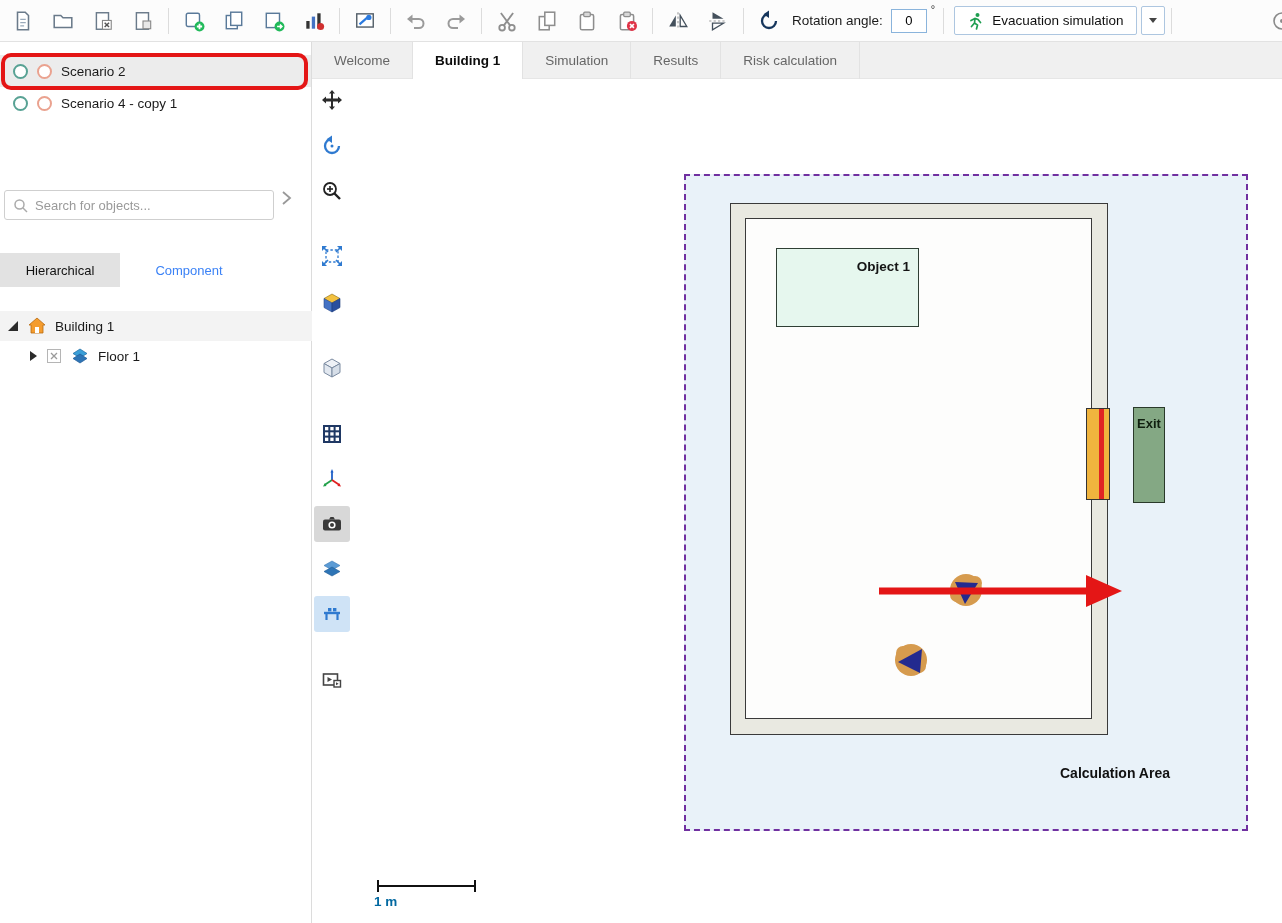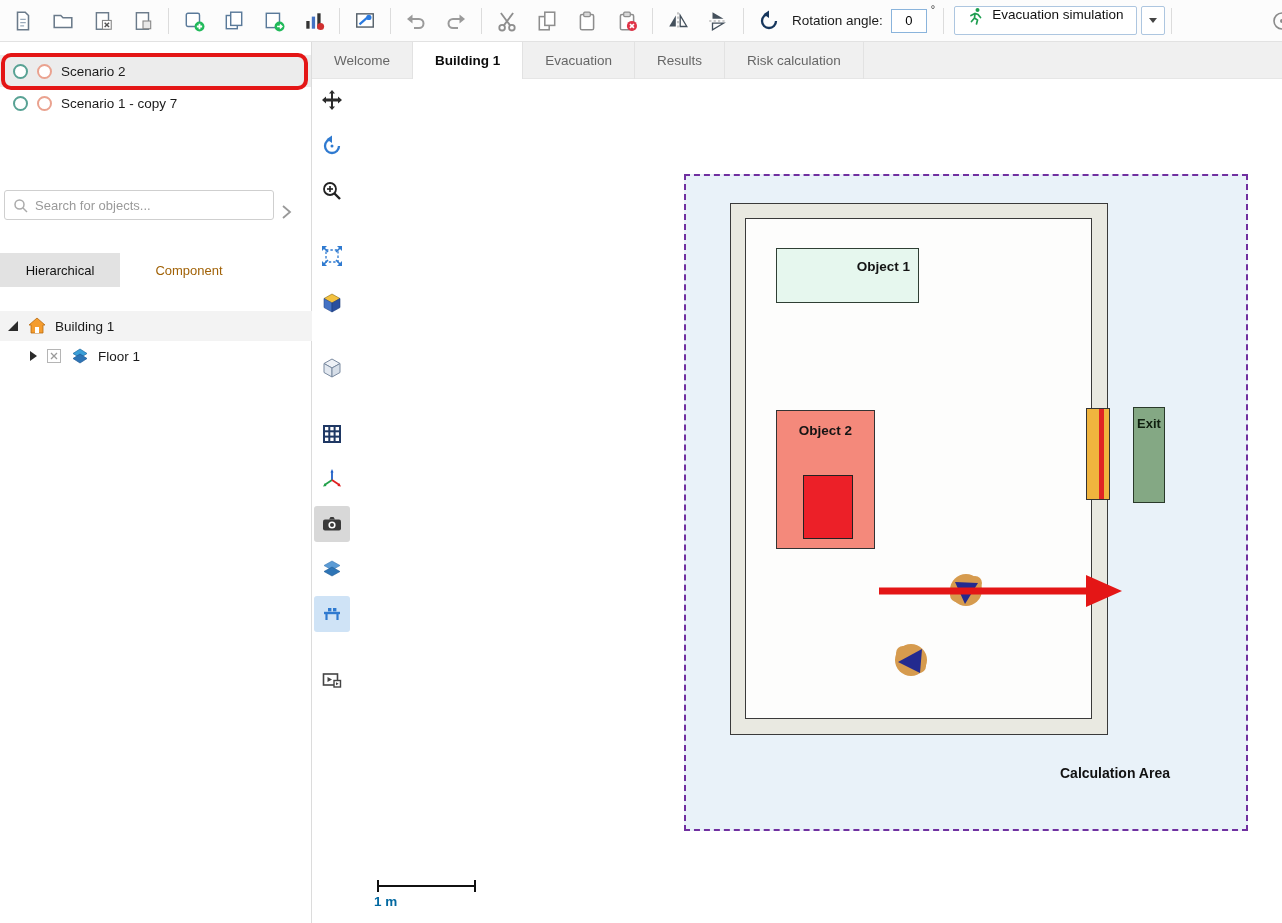--- a/index.html
+++ b/index.html
@@ -8,44 +8,44 @@
 
 
 .toolbar{position:absolute;top:0;left:0;width:1282px;height:42px;background:#fcfcfc;
   border-bottom:1px solid #e2e2e2;display:flex;align-items:center;padding:0 4px;gap:2px}
 .tb-btn{width:38px;height:32px;display:flex;align-items:center;justify-content:center;border-radius:3px;flex:0 0 auto}
 .tb-sep{width:1px;height:26px;background:#dcdcdc;margin:0 4px;flex:0 0 auto}
 .rot-label{font-size:13.5px;color:#1a1a1a;margin:0 6px 0 2px;white-space:nowrap}
 .rot-input{width:36px;height:24px;border:1px solid #8ab4dc;font-size:13px;text-align:center;
   font-family:"Liberation Sans",sans-serif;background:#fff}
 .degree{font-size:11px;color:#333;align-self:flex-start;margin:3px 2px 0 2px}
-.evac-btn{display:flex;align-items:flex-start;gap:7px;height:29px;padding:0 12px;background:#fff;
+.evac-btn{display:flex;align-items:center;gap:7px;height:29px;padding:0 12px;background:#fff;
   border:1px solid #adc6e0;border-radius:2px;font-size:13.5px;color:#101010;margin-left:4px;white-space:nowrap}
 .evac-dd{width:24px;height:29px;border:1px solid #adc6e0;border-radius:2px;margin-left:2px;
   display:flex;align-items:center;justify-content:center;background:#fff}
 .dd-caret{width:0;height:0;border-left:4px solid transparent;border-right:4px solid transparent;border-top:5px solid #444}
 .partial-btn{position:absolute;left:1266px;top:5px;width:32px;height:32px;display:flex;align-items:center;justify-content:center}
 
 
 .sidebar{position:absolute;left:0;top:42px;width:312px;height:881px;background:#fff;border-right:1px solid #dcdcdc}
 .scenario-row{height:32px;display:flex;align-items:center;gap:9px;padding-left:13px;font-size:13.5px;color:#1a1a1a}
 .scenario-row.sel{background:#ececec}
 .sc-circle{width:15px;height:15px;border-radius:50%;background:#fff;flex:0 0 auto}
 .sc-c1{border:2px solid #58a294}
 .sc-c2{border:2px solid #eaa28f}
-.search-wrap{position:absolute;left:0;top:148px;width:312px;height:30px;display:flex;align-items:flex-end}
+.search-wrap{position:absolute;left:0;top:148px;width:312px;height:30px;display:flex;align-items:flex-start}
 .search-box{margin-left:4px;width:270px;height:30px;border:1px solid #cfcfcf;border-radius:3px;background:#fff;
   display:flex;align-items:center;padding:0 8px;gap:7px}
 .search-box input{border:none;outline:none;flex:1;font-size:13px;font-family:"Liberation Sans",sans-serif;color:#333}
 .search-box input::placeholder{color:#9a9a9a}
 .search-chevron{margin-left:6px;display:flex;align-items:center}
 .vtabs{position:absolute;left:0;top:211px;width:312px;height:34px;display:flex}
 .vtab{height:34px;display:flex;align-items:center;justify-content:center;font-size:13px}
 .vtab.active{width:120px;background:#e2e2e2;font-weight:normal;color:#111}
-.vtab.inactive{width:138px;color:#a16207}
+.vtab.inactive{width:138px;color:#3b82f6}
 .tree{position:absolute;left:0;top:269px;width:312px}
 .tree-row{height:30px;display:flex;align-items:center;font-size:13.5px;color:#1a1a1a}
 .tree-row.hl{background:#f3f3f3}
 .exp-open{width:0;height:0;border-left:5px solid transparent;border-top:5px solid transparent;
   border-right:5px solid #2b2b2b;border-bottom:5px solid #2b2b2b;margin-left:8px}
 .exp-closed{width:0;height:0;border-top:5px solid transparent;border-bottom:5px solid transparent;
   border-left:7px solid #2b2b2b;margin-left:30px}
 .tree-ic{margin-left:10px;display:flex;align-items:center}
 .tree-lab{margin-left:9px}
 
@@ -61,21 +61,21 @@
 .pal-btn.sel-blue{background:#cfe3f6}
 
 
 .canvas{position:absolute;left:352px;top:79px;width:930px;height:844px;background:#fff}
 .calc-area{position:absolute;left:332px;top:95px;width:564px;height:657px;background:#e9f2f9;border:2px dashed #7030a0}
 .calc-label{position:absolute;left:708px;top:686px;font-size:14px;font-weight:bold;color:#111}
 .room{position:absolute;left:378px;top:124px;width:378px;height:532px;background:#e9e9e1;border:1.5px solid #3a3a3a}
 .room-inner{position:absolute;left:14px;top:14px;width:347px;height:501px;background:#fdfdfc;border:1.5px solid #3a3a3a}
 .obj{position:absolute;border:1.5px solid #2f3f34}
 .obj-label{position:absolute;font-size:13.5px;font-weight:600;color:#141414}
-.object1{left:424px;top:169px;width:143px;height:55px;background:#e6f7ee}
+.object1{left:424px;top:169px;width:143px;height:79px;background:#e6f7ee}
 .object2{left:424px;top:331px;width:99px;height:139px;background:#f4897b;border-color:#333}
 .obj2-inner{position:absolute;left:26px;top:64px;width:50px;height:64px;background:#ec2028;border:1.5px solid #222}
 .door{position:absolute;left:734px;top:329px;width:24px;height:92px;border:1px solid #333;display:flex}
 .door-y1{width:55%;background:#f0b43e}
 .door-r{width:22%;background:#e02424}
 .door-y2{width:23%;background:#f0b43e}
 .exit{position:absolute;left:781px;top:328px;width:32px;height:96px;background:#84a884;border:1.5px solid #2a3a2a}
 .exit-label{position:absolute;top:8px;left:0;width:100%;text-align:center;font-size:13px;font-weight:600;color:#10200f}
 .agent{position:absolute}
 .scalebar{position:absolute;left:24px;top:800px}
@@ -240,21 +240,21 @@
 <div class="sidebar">
   <div style="padding-top:13px">
     <div class="scenario-row sel">
       <span class="sc-circle sc-c1"></span>
       <span class="sc-circle sc-c2"></span>
       <span>Scenario 2</span>
     </div>
     <div class="scenario-row">
       <span class="sc-circle sc-c1"></span>
       <span class="sc-circle sc-c2"></span>
-      <span>Scenario 1 - copy 7</span>
+      <span>Scenario 4 - copy 1</span>
     </div>
   </div>
 
   <div class="search-wrap">
     <div class="search-box">
       <svg class="ic" width="15" height="15" viewBox="0 0 15 15">
           <circle cx="6.5" cy="6.5" r="4.5" fill="none" stroke="#aaa" stroke-width="1.5"></circle>
           <line x1="10" y1="10" x2="14" y2="14" stroke="#aaa" stroke-width="1.5"></line>
         </svg>
       <input type="text" placeholder="Search for objects..." style="">
@@ -297,21 +297,21 @@
           </svg>
       </span>
       <span class="tree-lab">Floor 1</span>
     </div>
   </div>
 </div>
 
 <div class="tabbar">
   <div class="tab">Welcome</div>
   <div class="tab active">Building 1</div>
-  <div class="tab">Evacuation</div>
+  <div class="tab">Simulation</div>
   <div class="tab">Results</div>
   <div class="tab">Risk calculation</div>
 </div>
 
 <div class="palette">
   <div class="pal-btn" style="top:3px">
     <svg class="ic" width="22" height="22" viewBox="0 0 22 22">
         <path d="M11 1l3 3.5h-2v5h5v-2l4 3.5-4 3.5v-2h-5v5h2L11 21l-3-3.5h2v-5H5v2L1 11l4-3.5v2h5v-5H8z" fill="#2b2b2b"></path>
       </svg>
   </div>
@@ -412,24 +412,20 @@
   <div class="calc-label">Calculation Area</div>
 
   <div class="room">
     <div class="room-inner"></div>
   </div>
 
   <div class="obj object1">
     <span class="obj-label" style="top:10px;right:8px">Object 1</span>
   </div>
 
-  <div class="obj object2">
-    <span class="obj-label" style="top:12px;left:0;right:0;text-align:center">Object 2</span>
-    <div class="obj2-inner"></div>
-  </div>
 
   <div class="door">
     <div class="door-y1"></div>
     <div class="door-r"></div>
     <div class="door-y2"></div>
   </div>
 
   <div class="exit">
     <span class="exit-label">Exit</span>
   </div>

